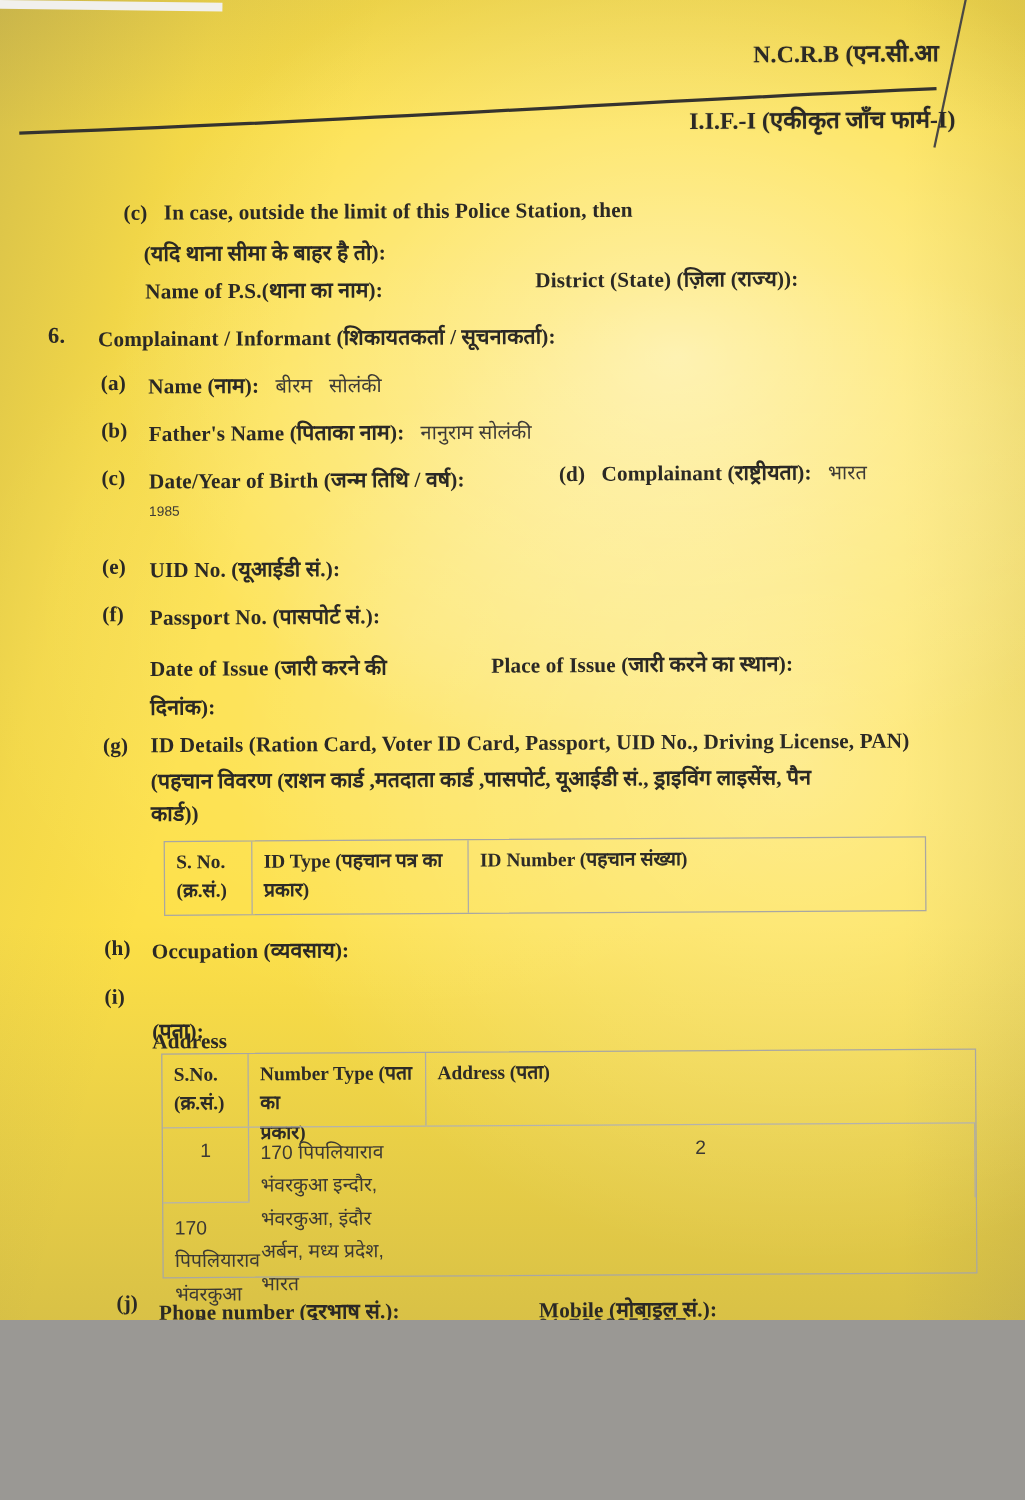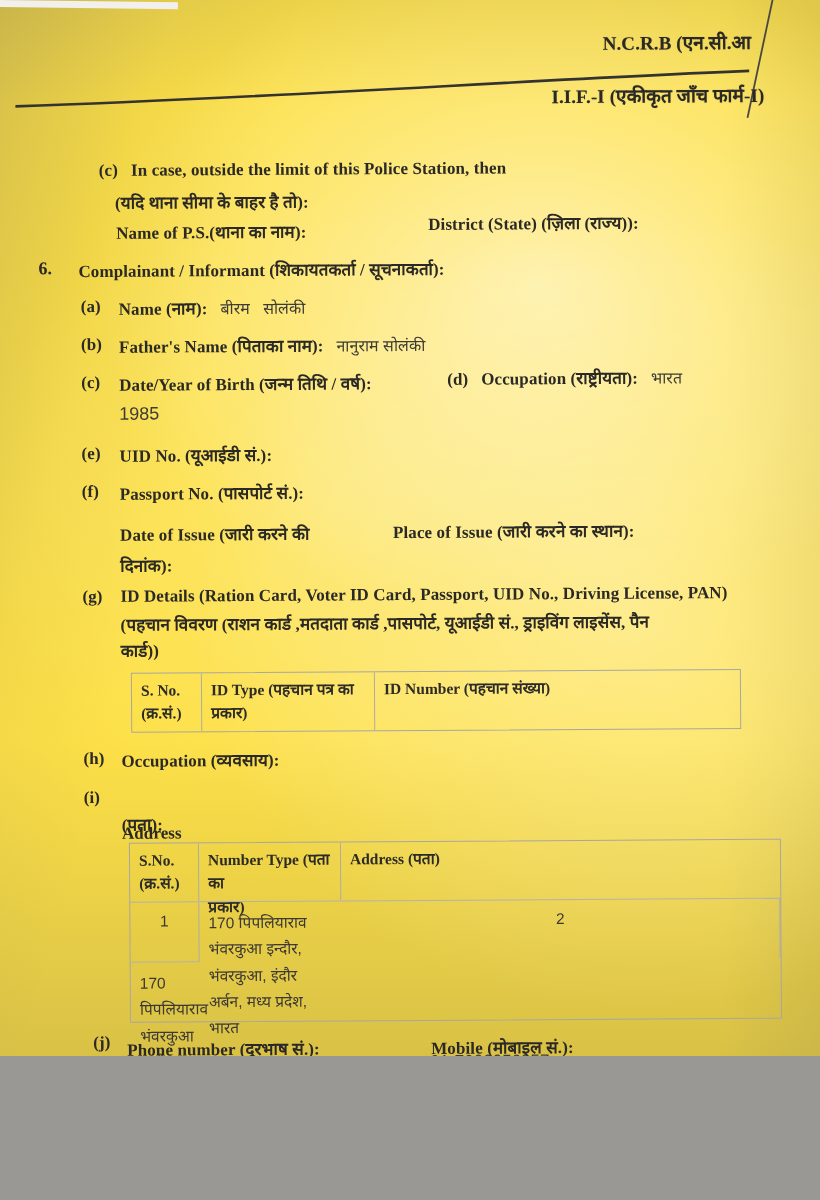--- a/index.html
+++ b/index.html
@@ -90,24 +90,24 @@
     <div class="abs lbl" style="top:333px;left:82px;">(b)</div>
     <div class="abs" style="top:333px;left:120px;">
       <span class="lbl">Father's Name (पिताका नाम):</span>
       <span class="val gap">नानुराम सोलंकी</span>
     </div>
 
     <div class="abs lbl" style="top:371px;left:82px;">(c)</div>
     <div class="abs lbl" style="top:371px;left:120px;">Date/Year of Birth (जन्म तिथि / वर्ष):</div>
     <div class="abs" style="top:367px;left:448px;">
       <span class="lbl">(d)</span>
-      <span class="lbl gap">Occupation (राष्ट्रीयता):</span>
+      <span class="lbl gap">Complainant (राष्ट्रीयता):</span>
       <span class="val gap">भारत</span>
     </div>
-    <div class="abs val" style="top:402px;left:120px;font-size:18px;">1985</div>
+    <div class="abs val" style="top:402px;left:120px;font-size:11px;">1985</div>
 
     <div class="abs lbl" style="top:442px;left:82px;">(e)</div>
     <div class="abs lbl" style="top:442px;left:120px;">UID No. (यूआईडी सं.):</div>
 
     <div class="abs lbl" style="top:480px;left:82px;">(f)</div>
     <div class="abs lbl" style="top:480px;left:120px;">Passport No. (पासपोर्ट सं.):</div>
 
     <div class="abs lbl" style="top:521px;left:120px;">Date of Issue (जारी करने की</div>
     <div class="abs lbl" style="top:552px;left:120px;">दिनांक):</div>
     <div class="abs lbl" style="top:520px;left:393px;">Place of Issue (जारी करने का स्थान):</div>

